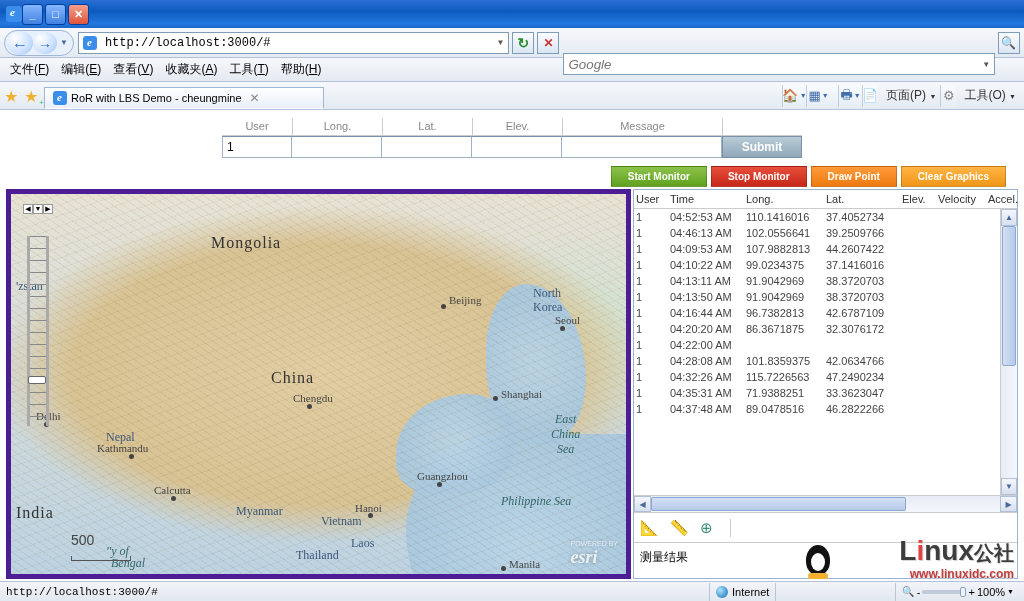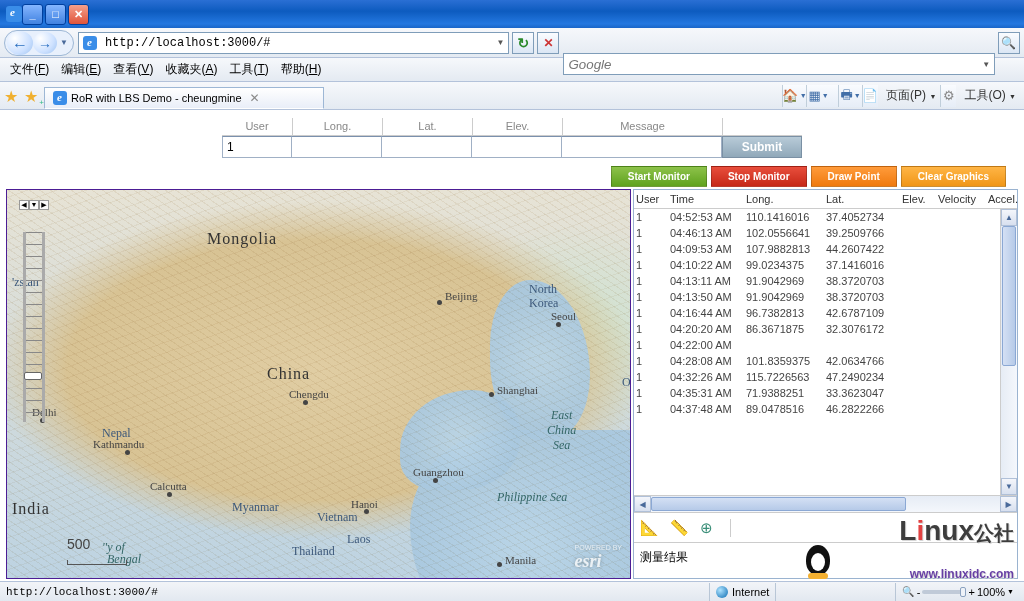--- a/index.html
+++ b/index.html
@@ -53,21 +53,21 @@
 
 .btns-row { display: flex; justify-content: flex-end; gap: 4px; margin-bottom: 2px; padding-right: 12px; }
 .action-btn { color: #fff; font-weight: bold; font-size: 10px; border: 1px solid rgba(0,0,0,0.2); padding: 4px 16px; text-align: center; }
 .btn-start { background: linear-gradient(#8dc24a,#5fa21e); }
 .btn-stop { background: linear-gradient(#e84e3c,#c62818); }
 .btn-draw { background: linear-gradient(#ff9b3a,#ef7a10); }
 .btn-clear { background: linear-gradient(#ffb545,#f09618); }
 
 .main-split { flex: 1; display: flex; gap: 2px; min-height: 0; }
 
-.mapwrap { width: 625px; border: 1px solid #4c1d95; background: #e8d9b8; position: relative; overflow: hidden; }
+.mapwrap { width: 625px; border: 5px solid #4c1d95; background: #e8d9b8; position: relative; overflow: hidden; }
 .map-base { position: absolute; inset: 0; background:
  radial-gradient(ellipse 500px 260px at 310px 180px, #e0cda3 0%, #d8c394 50%, transparent 65%),
  radial-gradient(ellipse 200px 150px at 570px 140px, #d1e4cf 0%, transparent 70%),
  linear-gradient(180deg, #e7e3d5 0%, #bdd3e2 100%);
 }
 .sea { position: absolute; background: radial-gradient(circle,#b7d3e6 10%,#a9c8df 70%); opacity:0.95; }
 .sea1 { width: 240px; height: 240px; right: -20px; top: 240px; border-radius: 40% 10% 0 60%; }
 .sea2 { width: 100px; height: 160px; right: 40px; top: 90px; border-radius: 40% 60% 40% 50%; }
 .sea3 { width: 120px; height: 100px; right: 110px; top: 200px; border-radius: 60% 40% 50% 30%; }
 .land-texture { position: absolute; inset: 0; background-image:
@@ -113,21 +113,21 @@
 .statusbar { height: 20px; background: linear-gradient(#f2f4f8,#e2e8f0); border-top: 1px solid #b3c2da; display: flex; align-items: center; font-size: 11px; padding: 0 4px; font-family: "Courier New",monospace;}
 .statusbar .st-l { flex: 1; padding-left: 2px; }
 .st-sec { border-left: 1px solid #b8c6d6; height: 18px; display: flex; align-items: center; padding: 0 6px; gap: 4px; font-family: Tahoma,sans-serif;}
 .globe { width: 12px; height: 12px; background: radial-gradient(circle at 35% 35%,#aee3ff,#3a8ec8 70%); border-radius: 50%; }
 .zoombar { display: flex; align-items: center; gap: 2px; }
 .zoombar .zb { width: 44px; height: 4px; background: #c0cad8; position: relative; border-radius: 2px; }
 .zoombar .zt { position: absolute; right: 0; top: -3px; width: 6px; height: 10px; background: #eef2f8; border: 1px solid #8ba2c0; border-radius: 2px; }
 
 .watermark { position: absolute; right: 10px; bottom: 20px; font: bold 28px Arial; color: #1c1c1c; opacity: 0.85; pointer-events:none; text-shadow:1px 1px #d0d0d0;}
 .watermark .red { color: #d22; }
-.watermark small { display: block; font: bold 12px Arial; color: #4c1d95; text-align: right; margin-top: 20px; }
+.watermark small { display: block; font: bold 12px Arial; color: #b91c1c; text-align: right; }
 .penguin { position: absolute; right: 190px; bottom: 22px; width: 32px; height: 38px;pointer-events:none; }
 .penguin .body { width: 24px; height: 30px; background: #111; border-radius: 50% 50% 45% 45%; position: absolute; left: 4px; top: 4px; }
 .penguin .belly { width: 14px; height: 18px; background: #fff; border-radius: 50%; position: absolute; left: 9px; top: 12px; }
 .penguin .feet { width: 20px; height: 6px; background: #f4b030; border-radius: 3px; position: absolute; left: 6px; bottom: 0; }
 </style>
 </head>
 <body>
 
 <div class="titlebar">
   <span class="ie-icon"></span>

